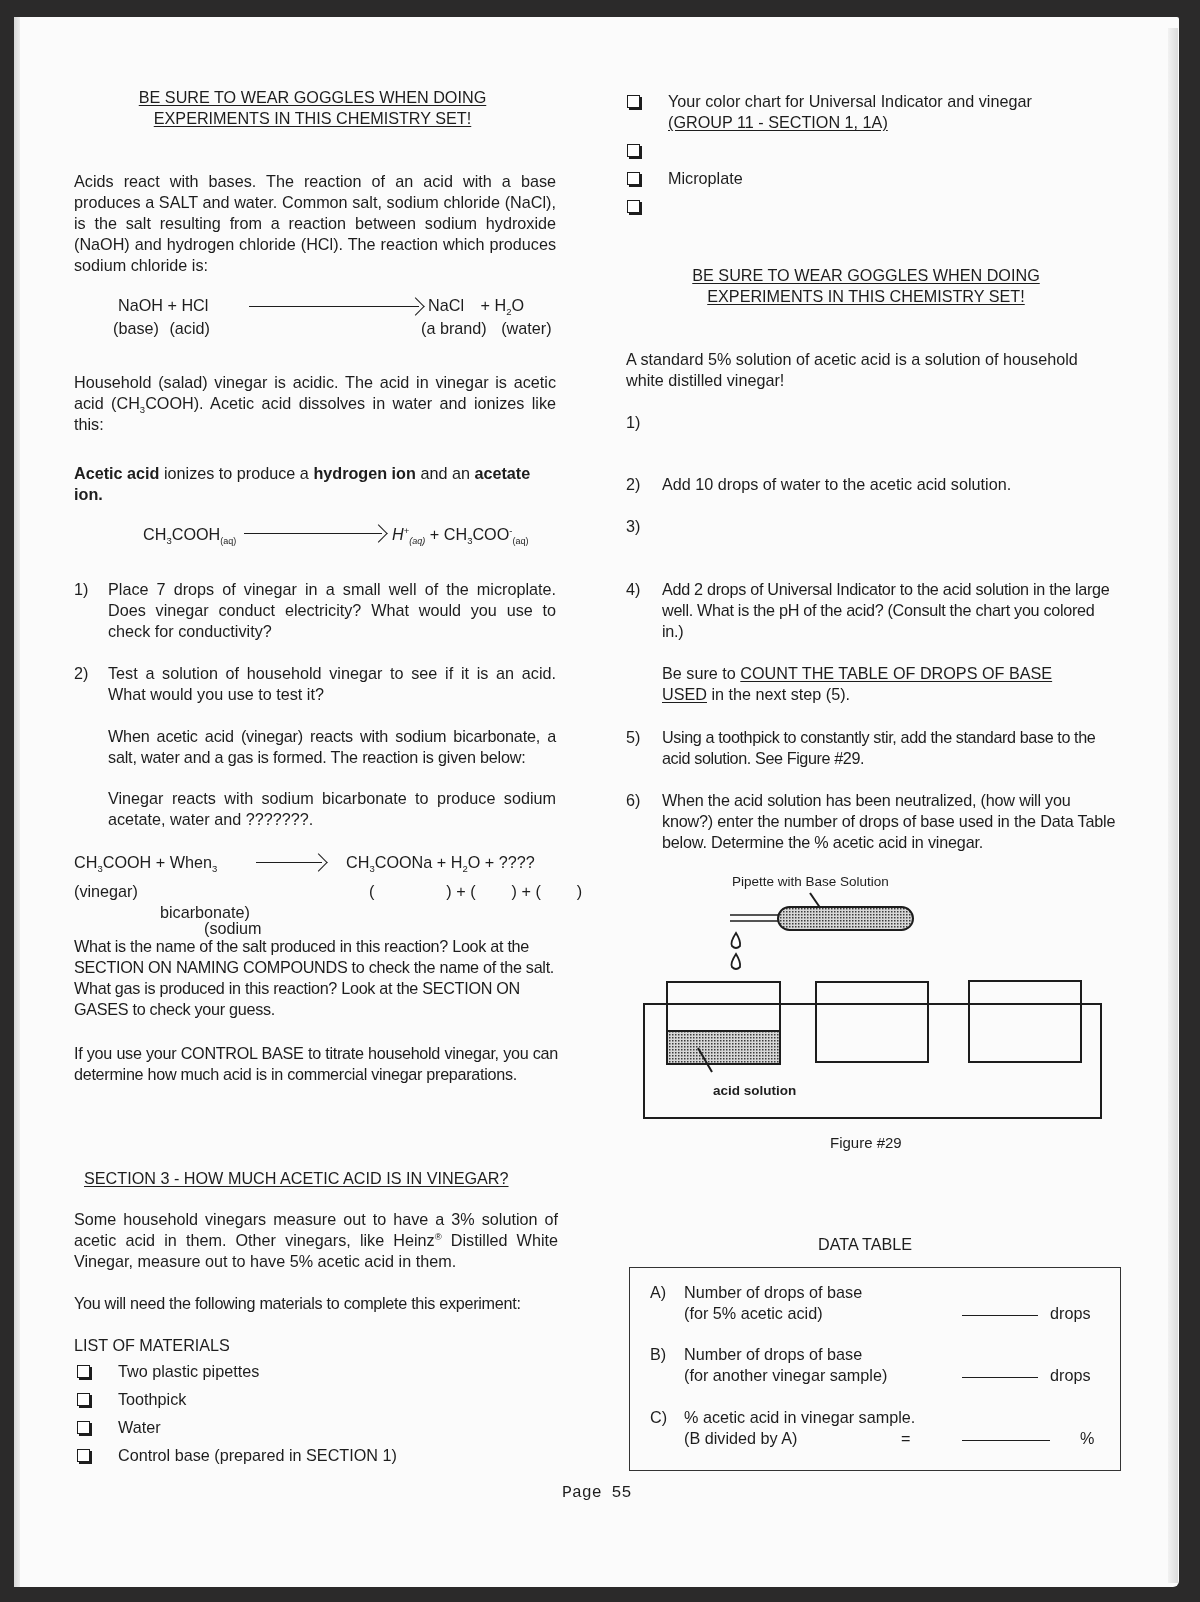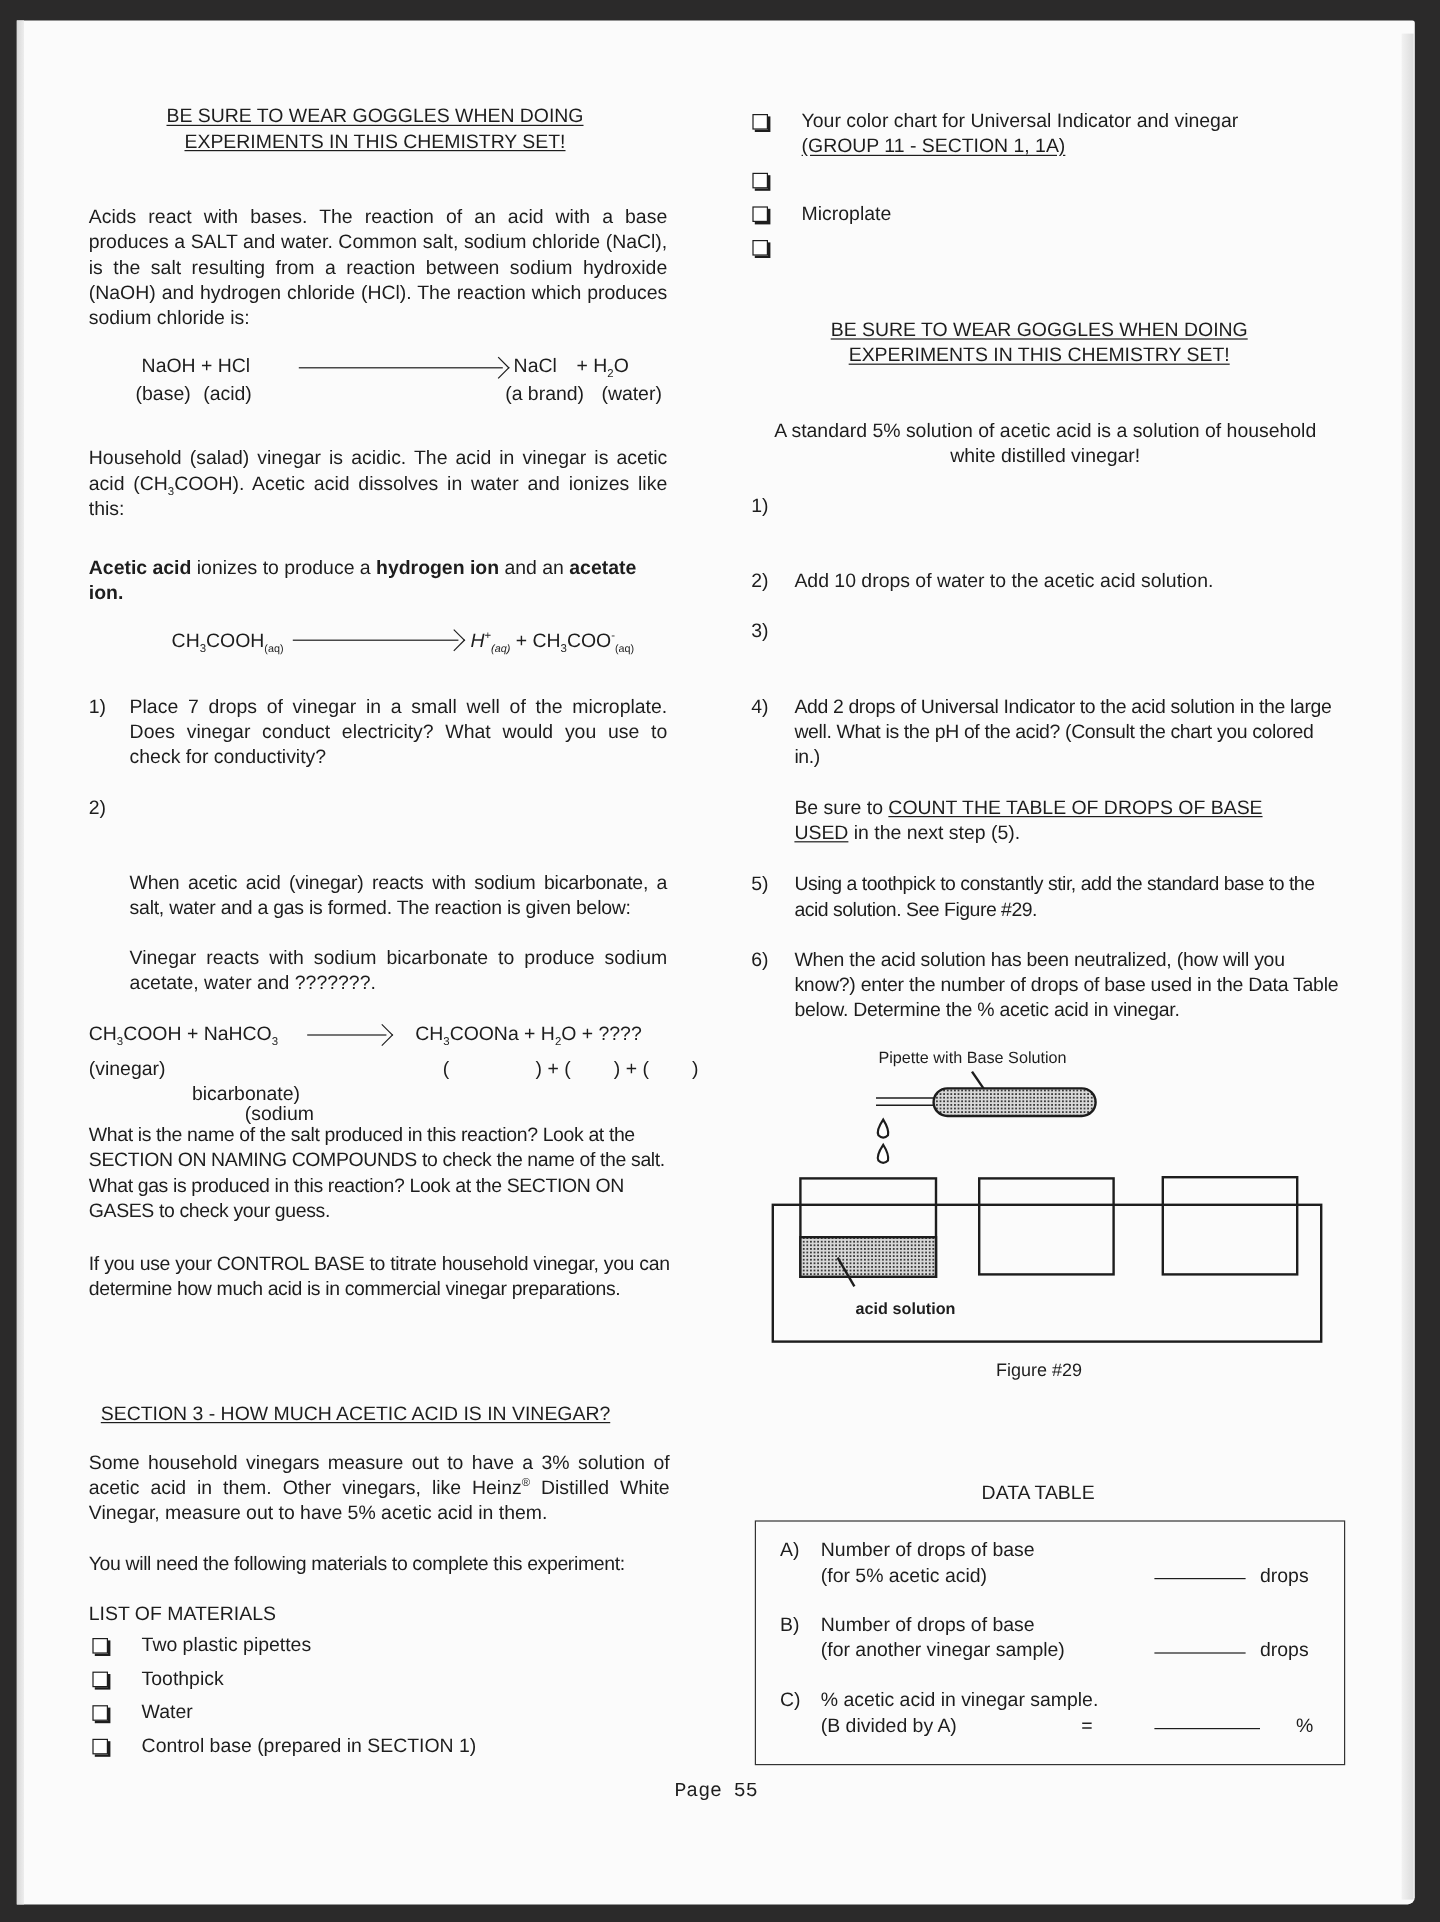--- a/index.html
+++ b/index.html
@@ -110,27 +110,28 @@
 <div class="abs t" style="left:392px; top:524px;">
   <i>H</i><sup>+</sup><sub class="aq" style="font-style:italic;">(aq)</sub><span> + CH</span><sub>3</sub><span>COO</span><sup>-</sup><sub class="aq">(aq)</sub>
 </div>
 
 <div class="item t" style="left:74px; top:579px; width:482px; height:64px;">
   <span class="num">1)</span>
   <div class="txt j" style="left:34px;">Place 7 drops of vinegar in a small well of the microplate. Does vinegar conduct electricity?  What would you use to check for conductivity?</div>
 </div>
 <div class="item t" style="left:74px; top:663px; width:482px; height:44px;">
   <span class="num">2)</span>
+  <div class="txt j" style="left:34px;">Test a solution of household vinegar to see if it is an acid. What would you use to test it?</div>
 </div>
 
 <div class="abs t j" style="left:108px; top:726px; width:448px; letter-spacing:-0.2px;">When acetic acid (vinegar) reacts with sodium bicarbonate, a salt, water and a gas is formed.  The reaction is given below:</div>
 <div class="abs t j" style="left:108px; top:788px; width:448px;">Vinegar reacts with sodium bicarbonate to produce sodium acetate, water and  ???????.</div>
 
 <div class="abs t" style="left:74px; top:852px;">
-  <span>CH</span><sub>3</sub><span>COOH + NaHCO</span><sub>3</sub>
+  <span>CH</span><sub>3</sub><span>COOH + When</span><sub>3</sub>
 </div>
 <div class="arrow-line" style="left:256px; top:862px; width:66px;"></div>
 <div class="arrow-head" style="left:312px; top:856px;"></div>
 <div class="abs t" style="left:346px; top:852px;">
   <span>CH</span><sub>3</sub><span>COONa + H</span><sub>2</sub><span>O + ????</span>
 </div>
 <div class="abs t" style="left:74px; top:881px;">(vinegar)</div>
 <div class="abs t" style="left:175px; top:918px;margin-left:29px;">(sodium</div>
 <div class="abs t" style="left:160px; top:902px;">bicarbonate)</div>
 <div class="abs t" style="left:369px; top:881px; white-space:pre;">(                ) + (        ) + (        )</div>
@@ -179,21 +180,21 @@
 </div>
 <div class="item t" style="left:626px; top:196px; width:470px; height:22px;">
   <span class="chk" style="left:1px; top:4px;"></span>
 </div>
 
 <div class="abs t c u" style="left:636px; top:265px; width:460px;">
   <div>BE SURE TO WEAR GOGGLES WHEN DOING</div>
   <div>EXPERIMENTS IN THIS CHEMISTRY SET!</div>
 </div>
 
-<div class="abs t" style="left:626px; top:349px; width:490px;text-align:center;">A standard 5% solution of acetic acid is a solution of household white distilled vinegar!</div>
+<div class="abs t" style="left:626px; top:349px; width:490px;">A standard 5% solution of acetic acid is a solution of household white distilled vinegar!</div>
 
 <div class="item t" style="left:626px; top:412px; width:490px; height:44px;">
   <span class="num">1)</span>
 </div>
 <div class="item t" style="left:626px; top:474px; width:490px; height:22px;">
   <span class="num">2)</span>
   <div class="txt" style="left:36px;">Add 10 drops of water to the acetic acid solution.</div>
 </div>
 <div class="item t" style="left:626px; top:516px; width:490px; height:44px;">
   <span class="num">3)</span>

